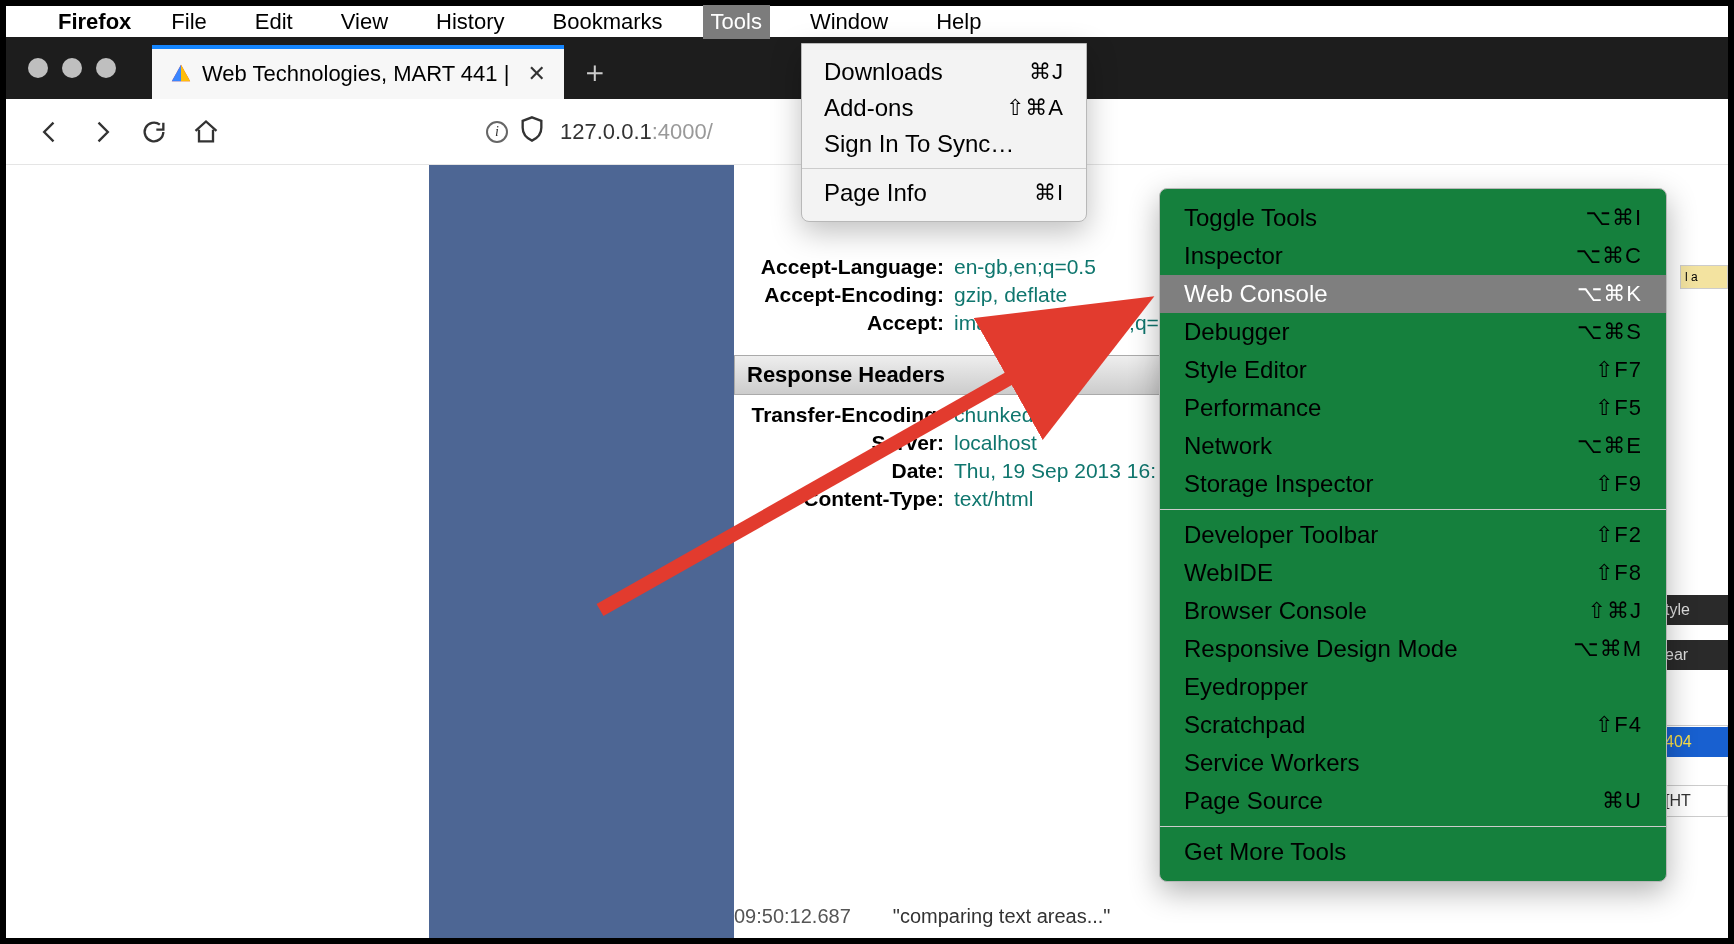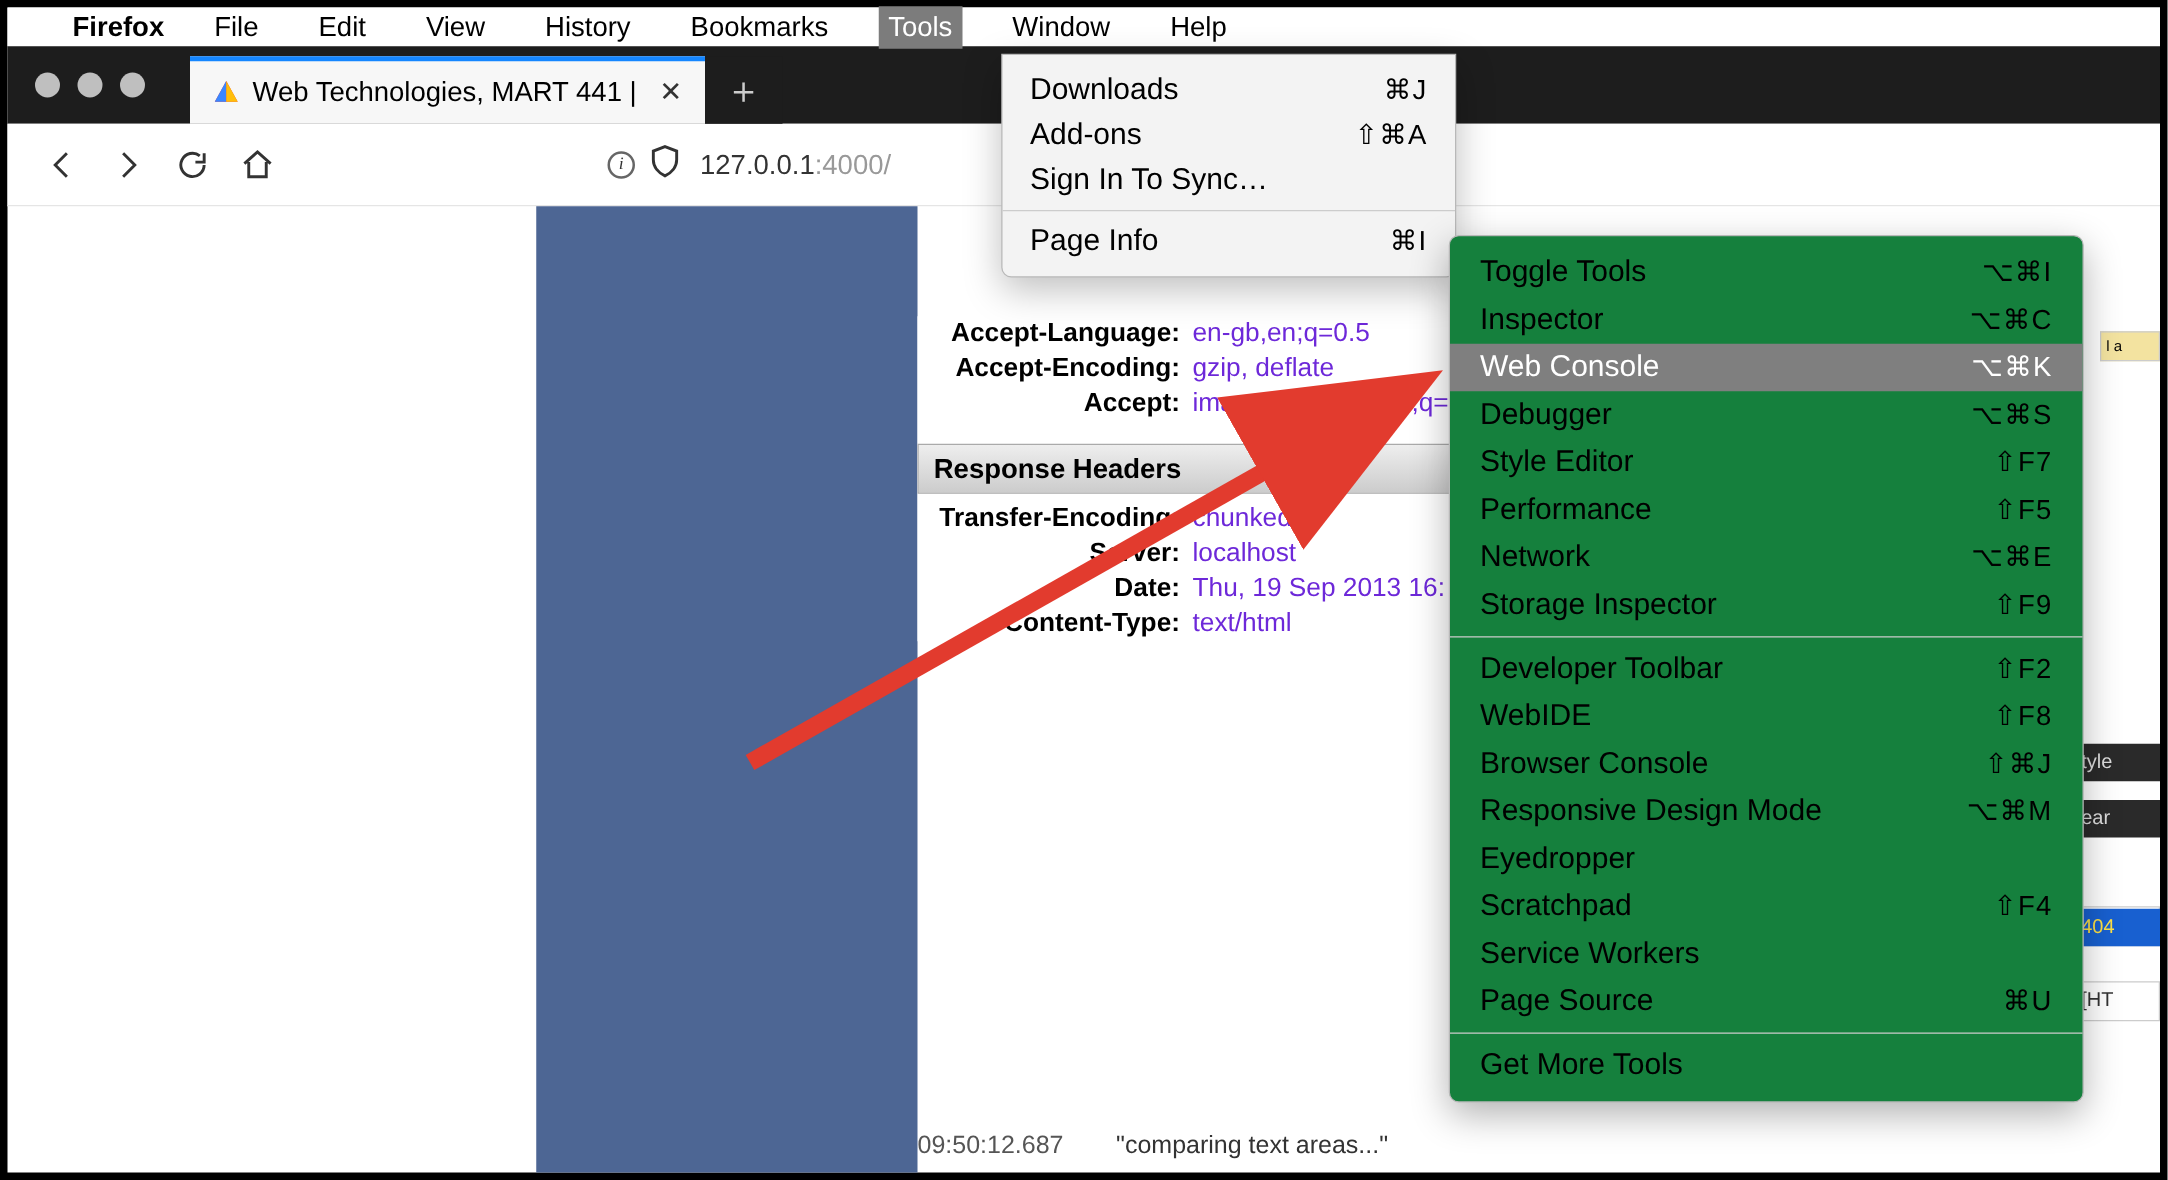--- a/index.html
+++ b/index.html
@@ -30,29 +30,29 @@
 .urlbar .info { margin-right:10px; display:inline-block; width:22px; height:22px; border:2px solid #666; border-radius:50%; text-align:center; line-height:18px; font-size:14px; font-family:serif; font-style:italic; }
 .urlbar .shield { margin-right:14px; }
 .urlbar .port { color:#999; }
 
 
 .page { position:absolute; left:0; top:159px; right:0; bottom:0; }
 .sidebar-blue { position:absolute; left:423px; top:0; width:305px; height:100%; background:#4d6694; }
 .req-panel { position:absolute; left:728px; top:88px; width:450px; background:#fff; font-size:21px; }
 .req-panel .row { display:flex; padding:2px 10px; }
 .req-panel .k { flex:0 0 200px; text-align:right; font-weight:700; color:#000; }
-.req-panel .v { flex:1; color:#6d28d9; padding-left:10px; white-space:nowrap; overflow:hidden; }
+.req-panel .v { flex:1; color:#0f766e; padding-left:10px; white-space:nowrap; overflow:hidden; }
 .req-panel .section { background:linear-gradient(#eee,#ccc); border:1px solid #aaa; padding:6px 12px; font-weight:700; font-size:22px; margin:18px 0 6px 0; }
 .console-line { position:absolute; left:728px; bottom:10px; font-family:monospace; font-size:20px; color:#333; }
 .console-line .time { color:#555; margin-right:30px; }
 .right-frag { position:absolute; right:0; top:100px; width:48px; }
 .right-frag div { background:#f3e3a0; border:1px solid #ccc; font-size:12px; padding:4px; margin-bottom:6px; }
 
 
-.tools-menu { position:absolute; left:795px; top:37px; width:364px; background:#f3f3f3; border:1px solid #b8b8b8; border-radius:0 0 8px 8px; box-shadow:0 10px 30px rgba(0,0,0,.25); padding:10px 0; }
+.tools-menu { position:absolute; left:795px; top:37px; width:286px; background:#f3f3f3; border:1px solid #b8b8b8; border-radius:0 0 8px 8px; box-shadow:0 10px 30px rgba(0,0,0,.25); padding:10px 0; }
 .menu-item { display:flex; align-items:center; justify-content:space-between; padding:4px 22px; font-size:24px; color:#000; }
 .menu-item .sc { color:#000; font-size:22px; letter-spacing:1px; }
 .menu-item.active { background:#7f7f7f; color:#fff; }
 .menu-item.active .sc { color:#fff; }
 .menu-sep { height:1px; background:#ccc; margin:6px 0; }
 .menu-item .arrow { font-size:18px; }
 
 
 .submenu { position:absolute; left:1153px; top:182px; width:508px; background:#15803d; border:1px solid #b8b8b8; border-radius:8px; box-shadow:0 10px 30px rgba(0,0,0,.3); padding:10px 0; }
 .submenu .menu-item { font-size:24px; padding:5px 24px; }

